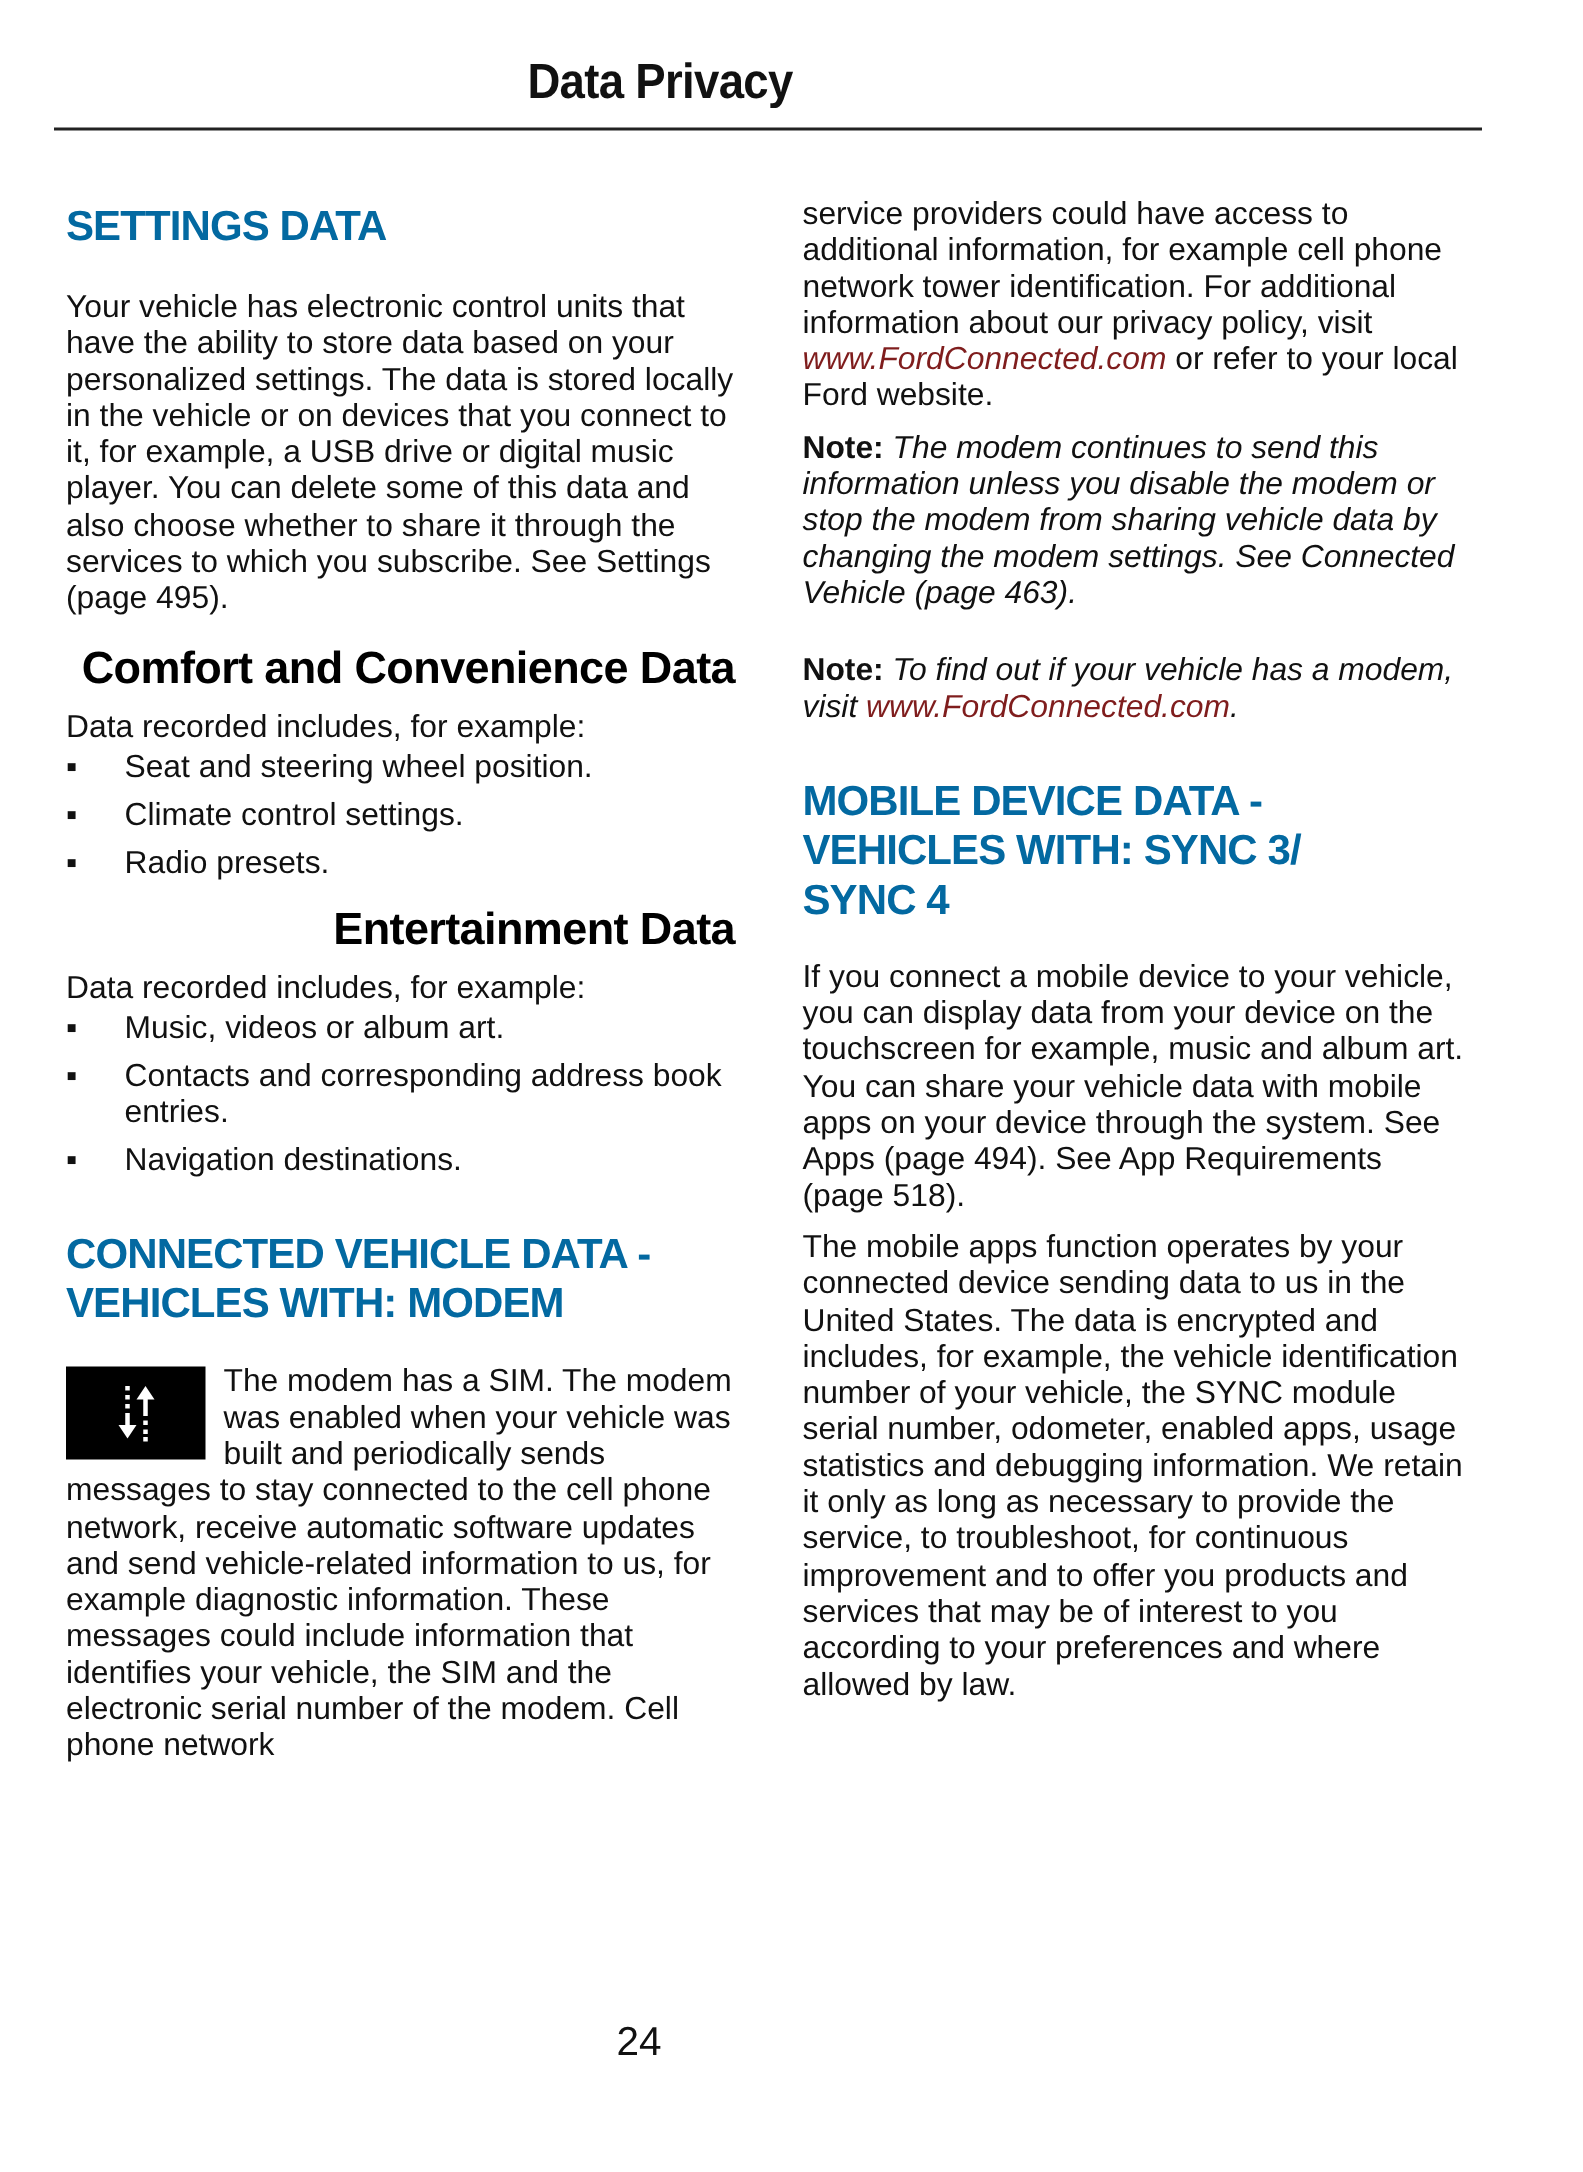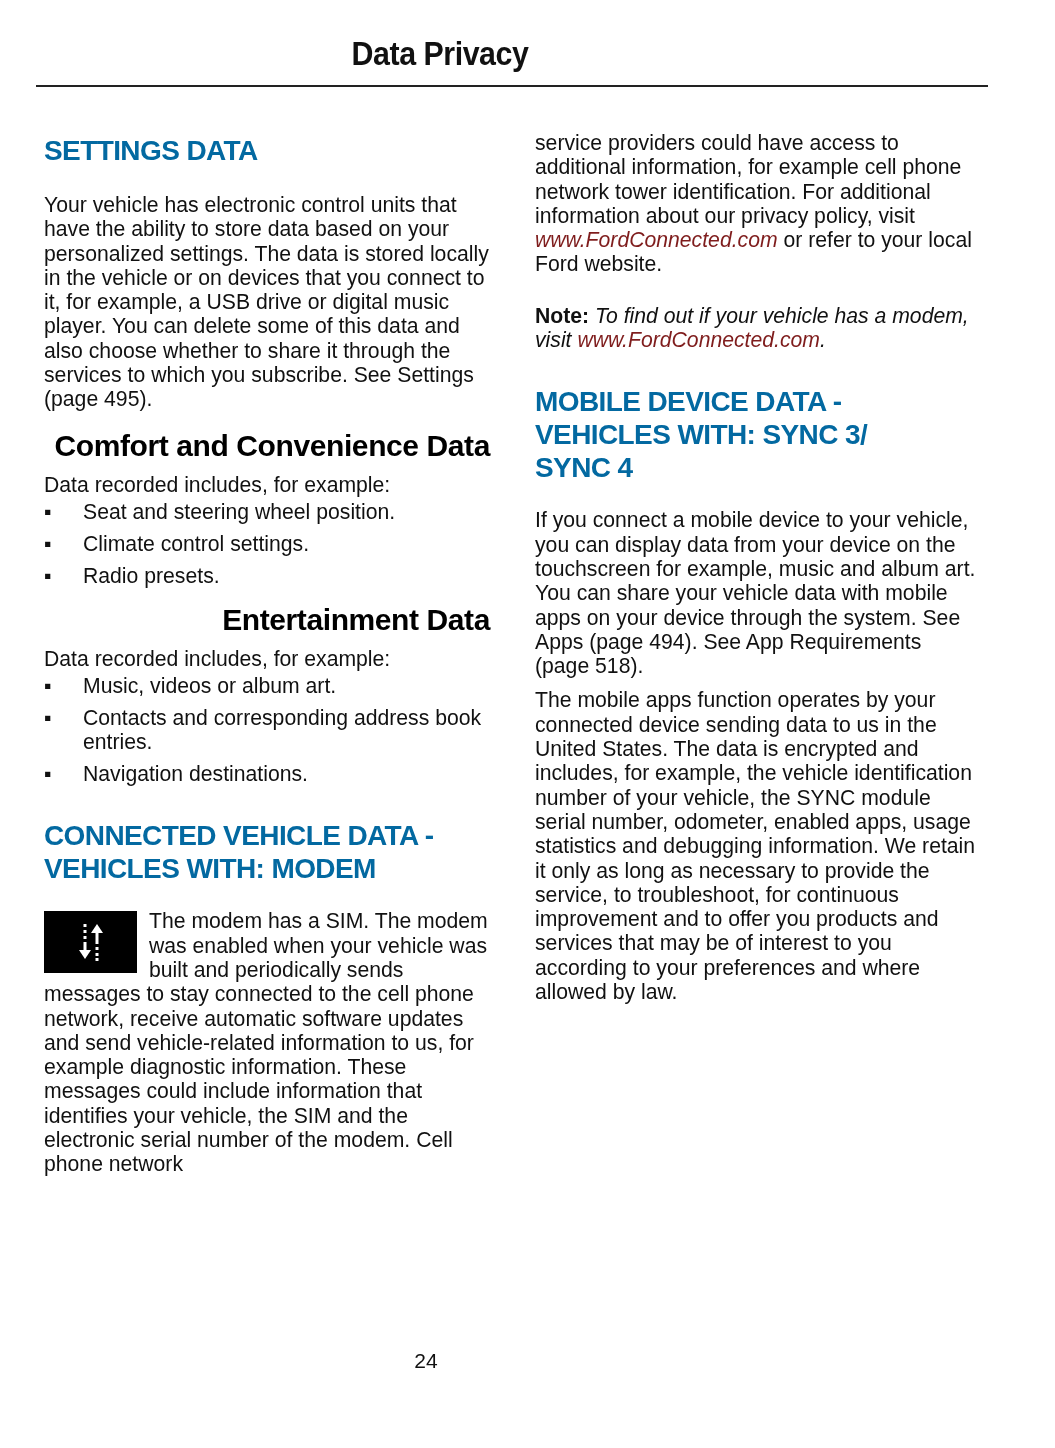--- a/index.html
+++ b/index.html
@@ -53,21 +53,21 @@
   .note-text { font-style: italic; }
   a.link {
     color: #7f1d1d; font-style: italic;
   }
   .icon-box {
     float: left; width: 93px; height: 62px; background: #000;
     margin: 2px 12px 2px 0; display: flex; align-items: center; justify-content: center;
   }
   .page-number {
     position: absolute; left: 0; top: 1348px; width: 852px; text-align: center;
-    font-size: 21px; line-height: 26px;
+    font-size: 27px; line-height: 26px;
   }
 </style>
 </head>
 <body>
 
 <div class="page-header">
   <h1 class="page-title">Data Privacy</h1>
 </div>
 <div class="header-rule"></div>
 
@@ -116,20 +116,21 @@
         </g>
       </svg>
     </div>
     <p>The modem has a SIM. The modem was enabled when your vehicle was built and periodically sends messages to stay connected to the cell phone network, receive automatic software updates and send vehicle-related information to us, for example diagnostic information. These messages could include information that identifies your vehicle, the SIM and the electronic serial number of the modem. Cell phone network</p>
   </div>
 </div>
 
 <div class="col col-right">
   <p><span>service providers could have access to additional information, for example cell phone network tower identification.  For additional information about our privacy policy, visit </span><a class="link">www.FordConnected.com</a><span> or refer to your local Ford website.</span></p>
 
+  <p style="margin-top:10px"><span class="note-label">Note:</span><span class="note-text"> The modem continues to send this information unless you disable the modem or stop the modem from sharing vehicle data by changing the modem settings. See </span><b class="ref" style="font-style:italic">Connected Vehicle</b><span class="note-text"> (page 463).</span></p>
 
 
   <p style="margin-top:27px"><span class="note-label">Note:</span><span class="note-text"> To find out if your vehicle has a modem, visit </span><a class="link">www.FordConnected.com</a><span class="note-text">.</span></p>
 
   <h2 class="section-heading" style="margin-top:33px"><span>MOBILE DEVICE DATA -</span><br><span>VEHICLES WITH: SYNC 3/</span><br><span>SYNC 4</span></h2>
 
   <p style="margin-top:24px"><span>If you connect a mobile device to your vehicle, you can display data from your device on the touchscreen for example, music and album art. You can share your vehicle data with mobile apps on your device through the system.  See </span><b class="ref">Apps</b><span> (page 494).  See </span><b class="ref">App Requirements</b><span> (page 518).</span></p>
 
   <p style="margin-top:10px">The mobile apps function operates by your connected device sending data to us in the United States. The data is encrypted and includes, for example, the vehicle identification number of your vehicle, the SYNC module serial number, odometer, enabled apps, usage statistics and debugging information. We retain it only as long as necessary to provide the service, to troubleshoot, for continuous improvement and to offer you products and services that may be of interest to you according to your preferences and where allowed by law.</p>
 </div>

